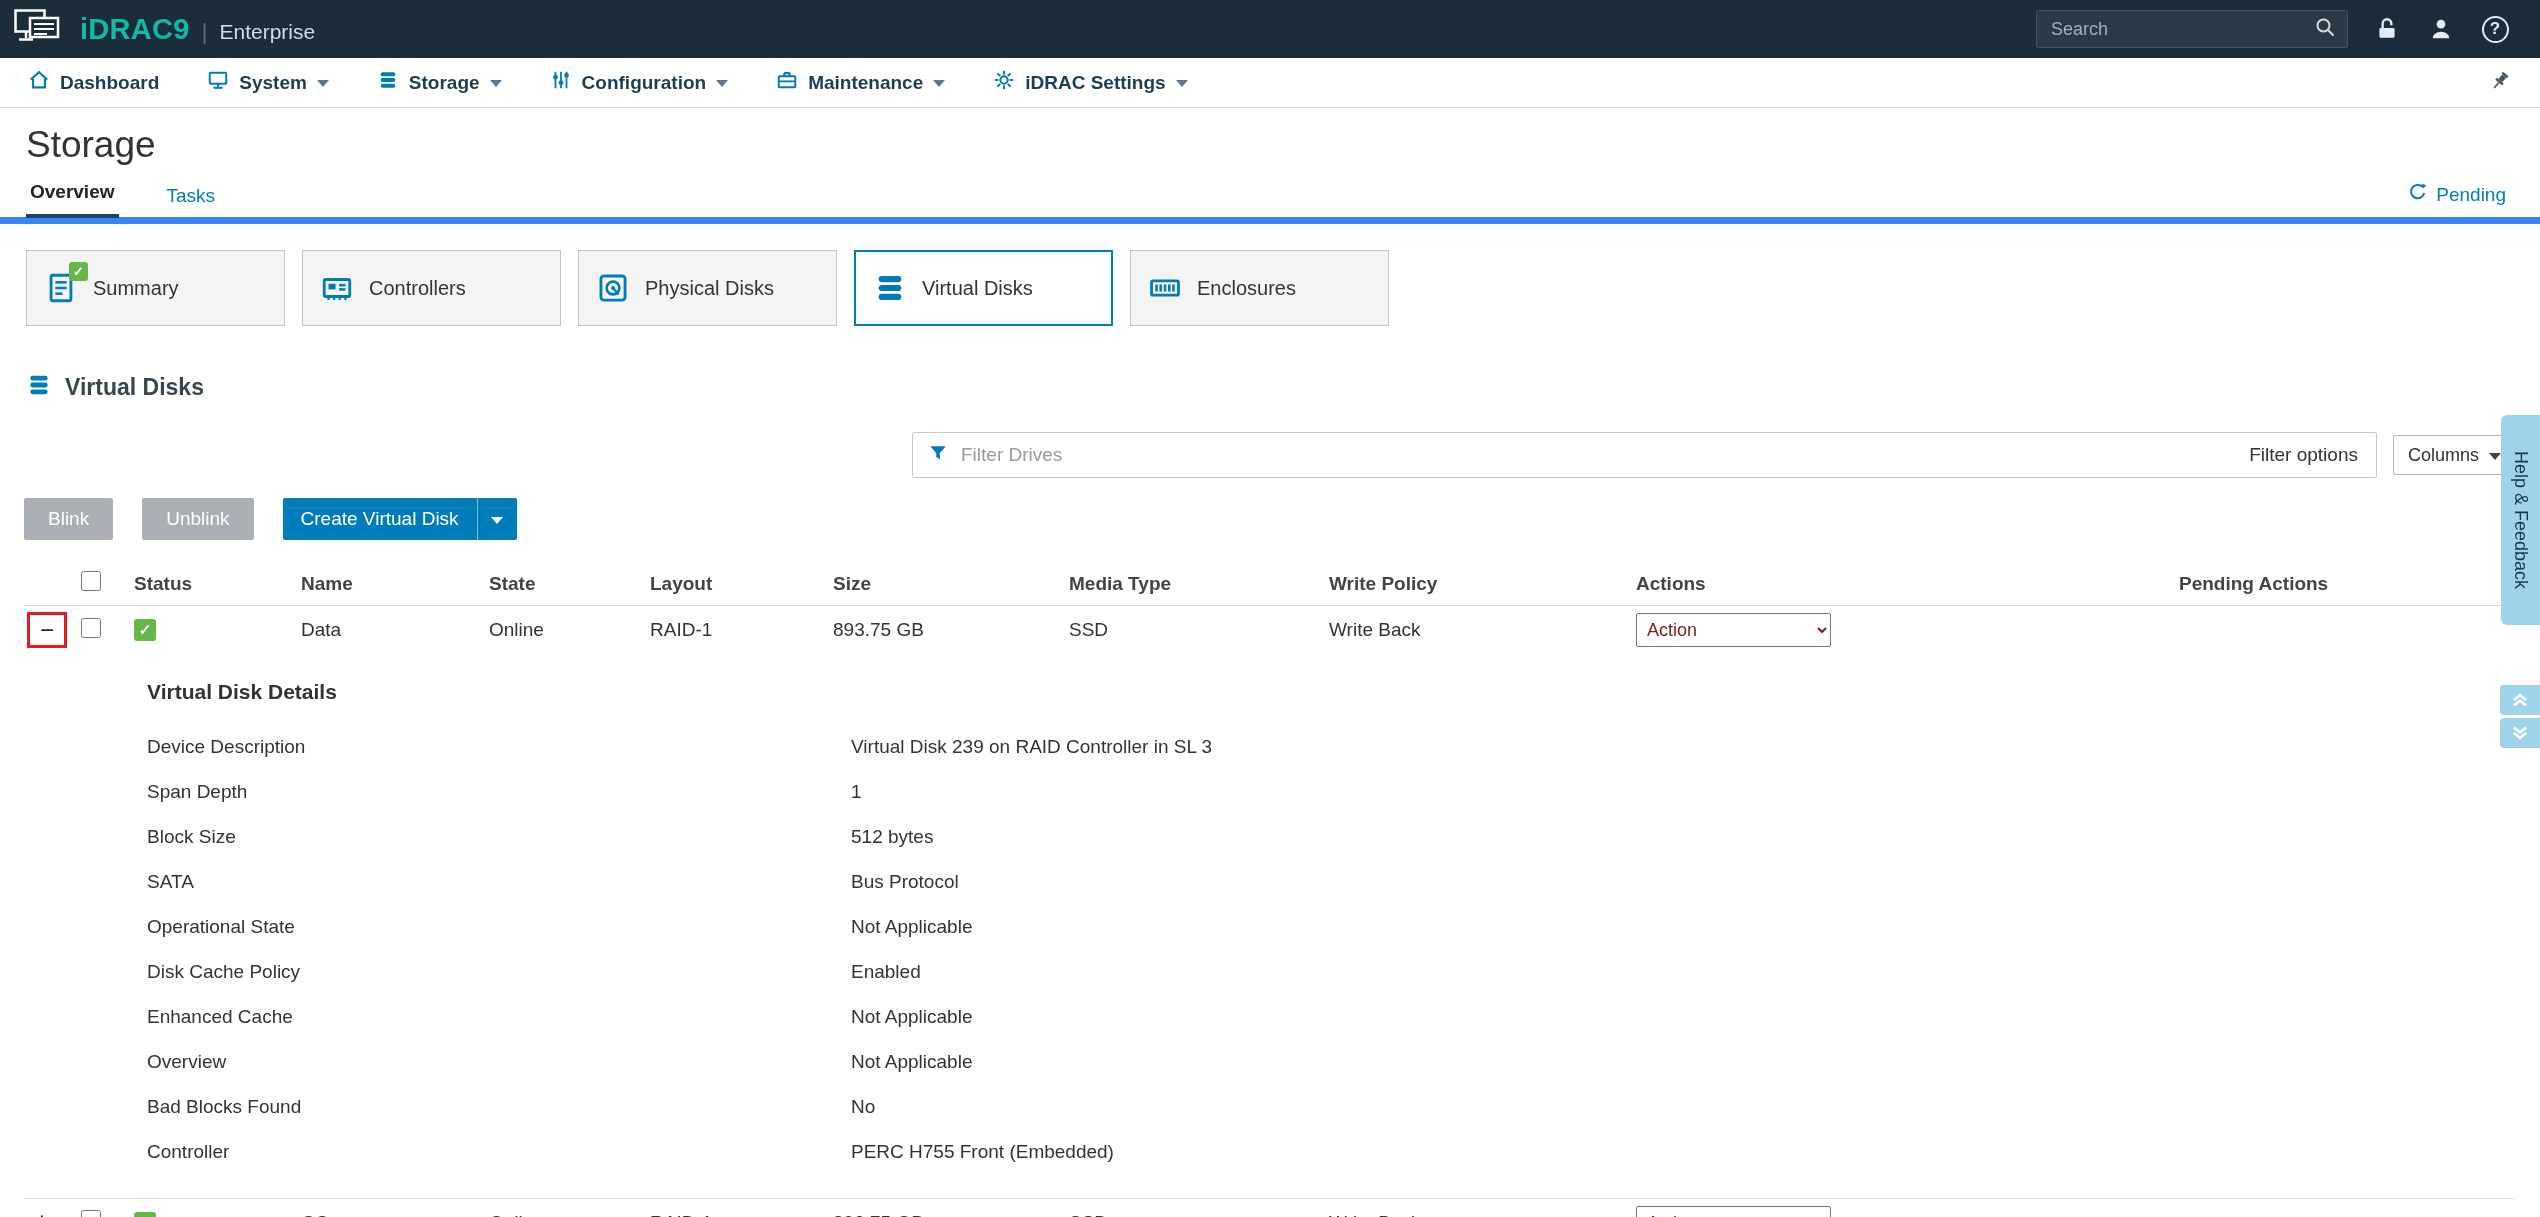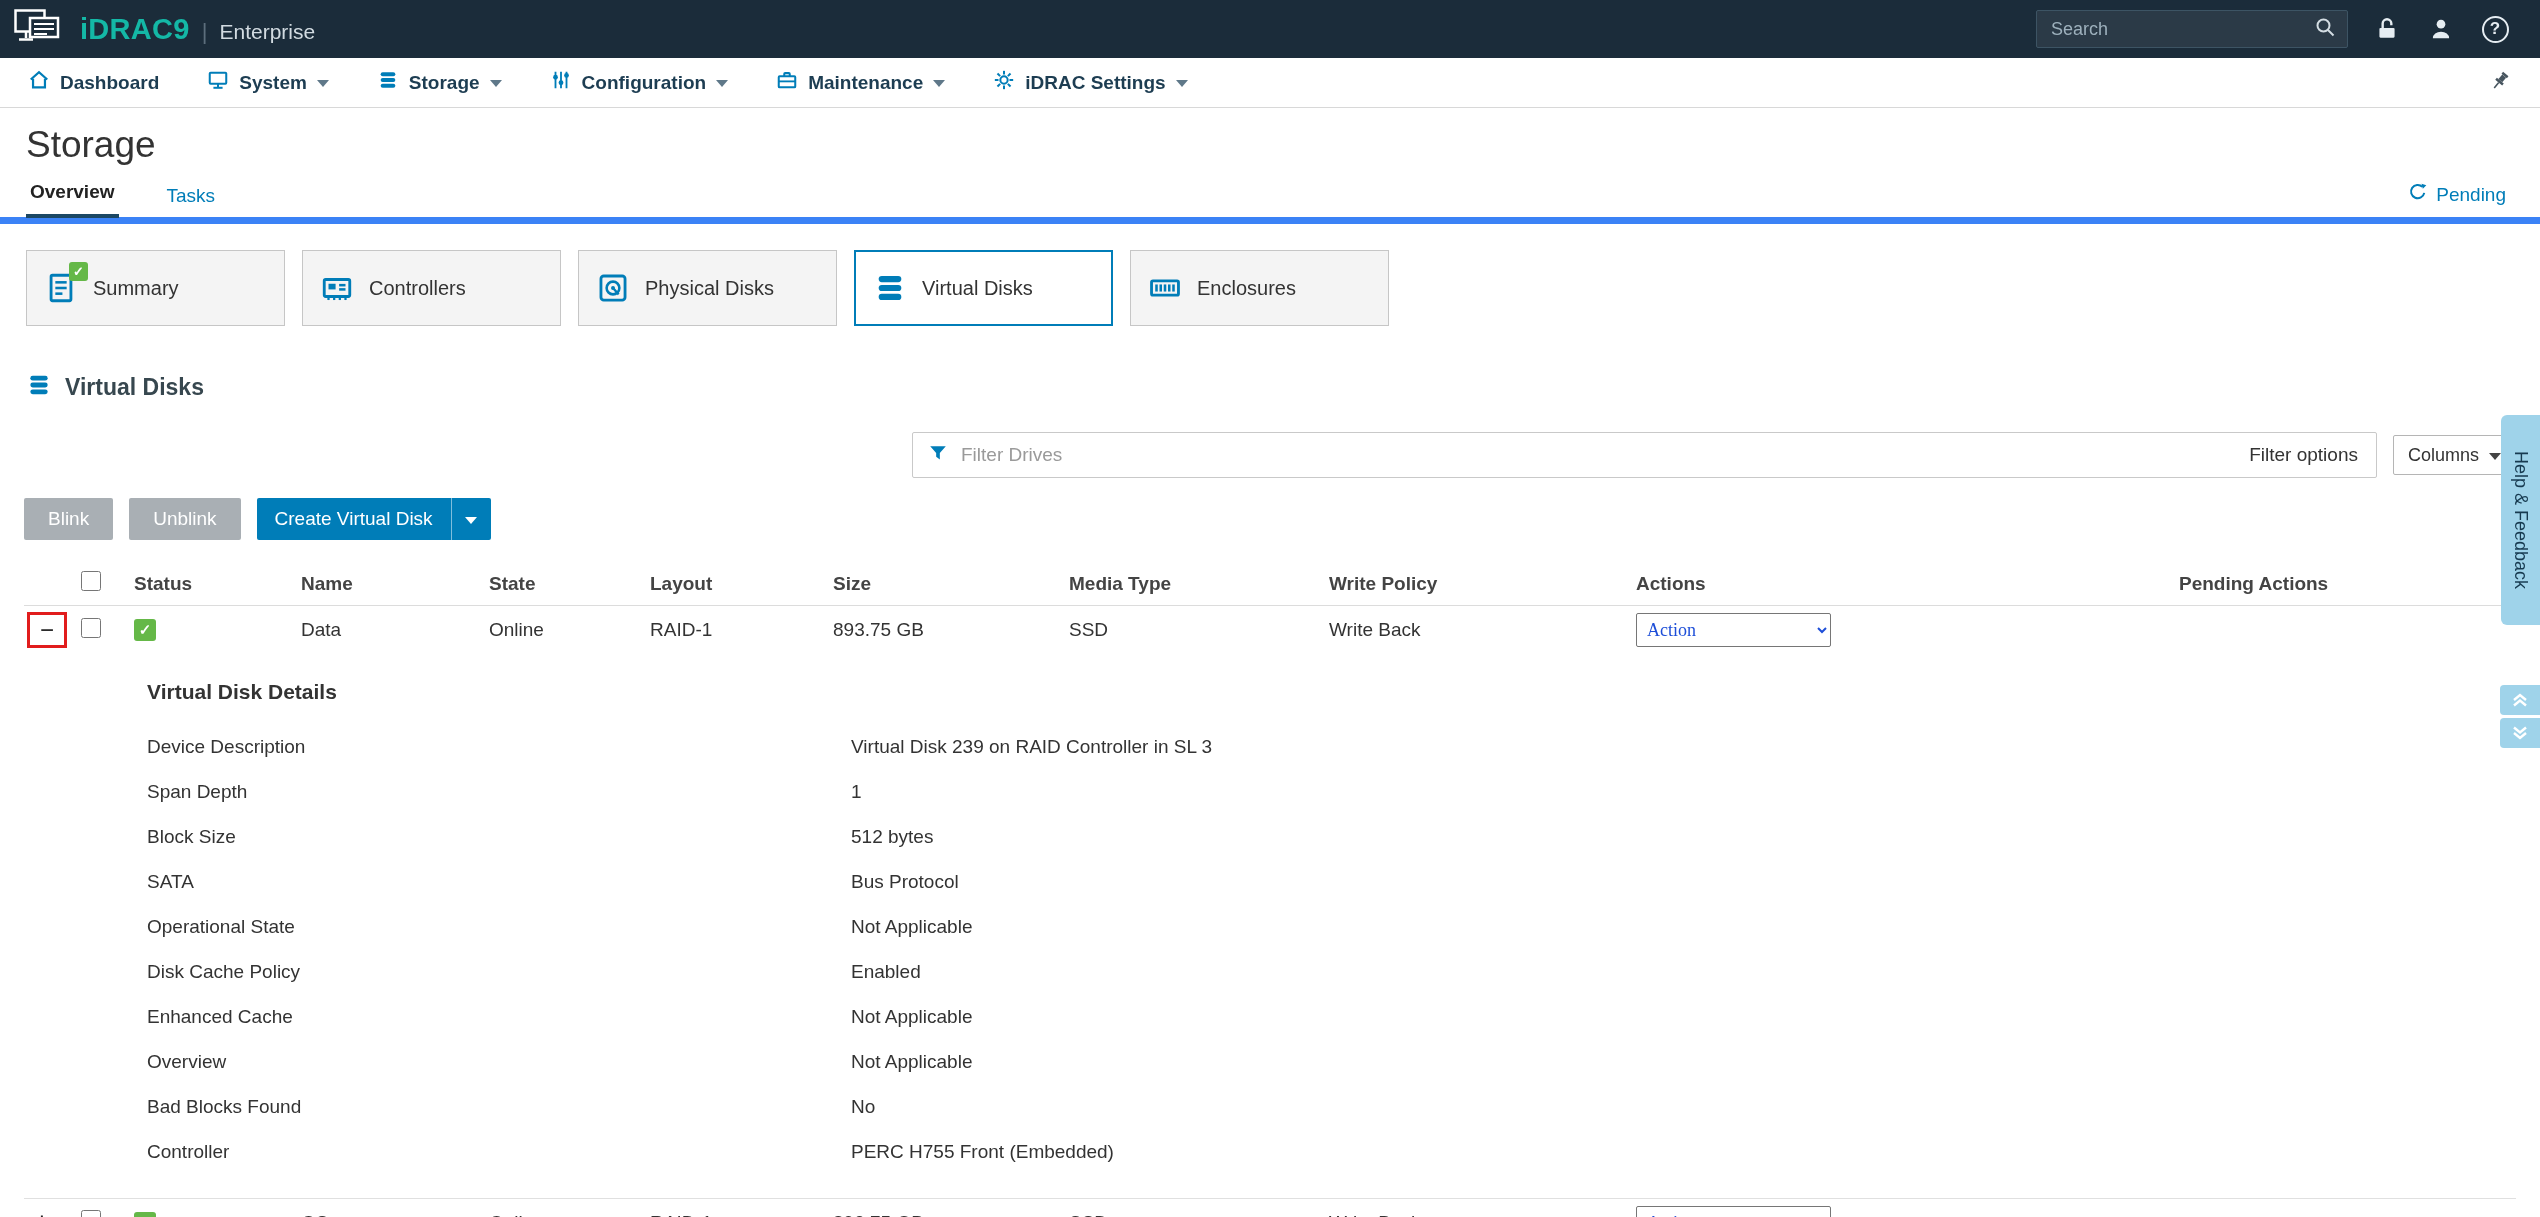--- a/index.html
+++ b/index.html
@@ -50,39 +50,39 @@
   
   .toolbar { display: flex; align-items: center; margin: 30px 24px 0 912px; gap: 16px; }
   .filterbox { flex: 1; height: 46px; border: 1px solid #c9c9c9; border-radius: 2px; display: flex; align-items: center; padding: 0 18px 0 14px; gap: 12px; background: #fff; }
   .filterbox input { flex: 1; border: none; outline: none; font-size: 19px; font-family: inherit; color: #333; }
   .filterbox input::placeholder { color: #9a9a9a; }
   .filter-options { background: none; border: none; font-size: 19px; color: #333; white-space: nowrap; }
   .columns-btn { height: 40px; padding: 0 14px; background: #fff; border: 1px solid #b5b5b5; border-radius: 2px; font-size: 18px; color: #333; display: flex; align-items: center; gap: 10px; white-space: nowrap; }
   .columns-btn .caret-down { border-top-color: #444; }
 
   
-  .actions-row { display: flex; gap: 16px; padding: 20px 0 0 24px; }
+  .actions-row { display: flex; gap: 29px; padding: 20px 0 0 24px; }
   .btn-disabled { height: 42px; background: #a9afb4; color: #fff; border: none; border-radius: 2px; font-size: 19px; padding: 0 24px; cursor: default; }
   .btn-primary { height: 42px; background: #007db8; color: #fff; border: none; border-radius: 2px; font-size: 19px; display: flex; align-items: center; padding: 0; }
   .btn-primary .lbl { padding: 0 18px; }
   .btn-primary .split { width: 40px; height: 42px; border-left: 1px solid rgba(255,255,255,0.5); display: flex; align-items: center; justify-content: center; }
   .btn-primary .caret-down { border-top-color: #fff; }
 
   
   .table-wrap { padding: 22px 24px 0 24px; }
   .vd-grid { display: grid; grid-template-columns: 45px 45px 167px 188px 161px 183px 236px 260px 307px 543px 1fr; align-items: center; }
   .vd-head { height: 44px; border-bottom: 1px solid #dcdcdc; font-size: 19px; font-weight: 700; color: #444; }
   .vd-row { height: 48px; font-size: 19px; color: #333; }
   .vd-row.bordered { border-bottom: 1px solid #e4e4e4; }
   .cell { padding-left: 20px; }
   .chk { width: 20px; height: 20px; margin-left: 12px; }
   .expand-btn { background: none; border: none; font-size: 27px; line-height: 1; color: #222; margin-left: 10px; font-weight: 400; }
   .annotation { border: 3px solid #e11d1d; width: 40px; height: 36px; display: flex; align-items: center; justify-content: center; margin-left: 3px; }
   .annotation .expand-btn { margin-left: 0; font-size: 24px; }
-  .action-select { width: 195px; height: 34px; margin-left: 20px; font-size: 18px; font-family: Liberation Serif, serif; color: #1d4ed8; border: 1px solid #767676; background: #fff; border-radius: 2px; padding: 0 6px; }
+  .action-select { width: 195px; height: 34px; margin-left: 20px; font-size: 18px; font-family: Liberation Sans, sans-serif; color: #7f1d1d; border: 1px solid #767676; background: #fff; border-radius: 2px; padding: 0 6px; }
 
   
   .details { padding: 26px 0 24px 123px; border-bottom: 1px solid #e0e0e0; }
   .details h3 { font-size: 21px; font-weight: 700; color: #333; margin-bottom: 20px; }
   .detail-row { display: grid; grid-template-columns: 704px 1fr; height: 45px; align-items: center; font-size: 19px; color: #333; }
 
   
   .help-tab { position: absolute; right: 0; top: 415px; width: 39px; height: 210px; background: #9fd3ea; border-radius: 6px 0 0 6px; border: none; writing-mode: vertical-rl; display: flex; align-items: center; justify-content: center; font-size: 18px; color: #173a50; font-family: inherit; }
   .scrollers { position: absolute; right: 0; top: 685px; display: flex; flex-direction: column; gap: 3px; }
   .scroller { width: 40px; height: 30px; background: #9fd3ea; border: none; border-radius: 4px 0 0 4px; display: flex; align-items: center; justify-content: center; }

